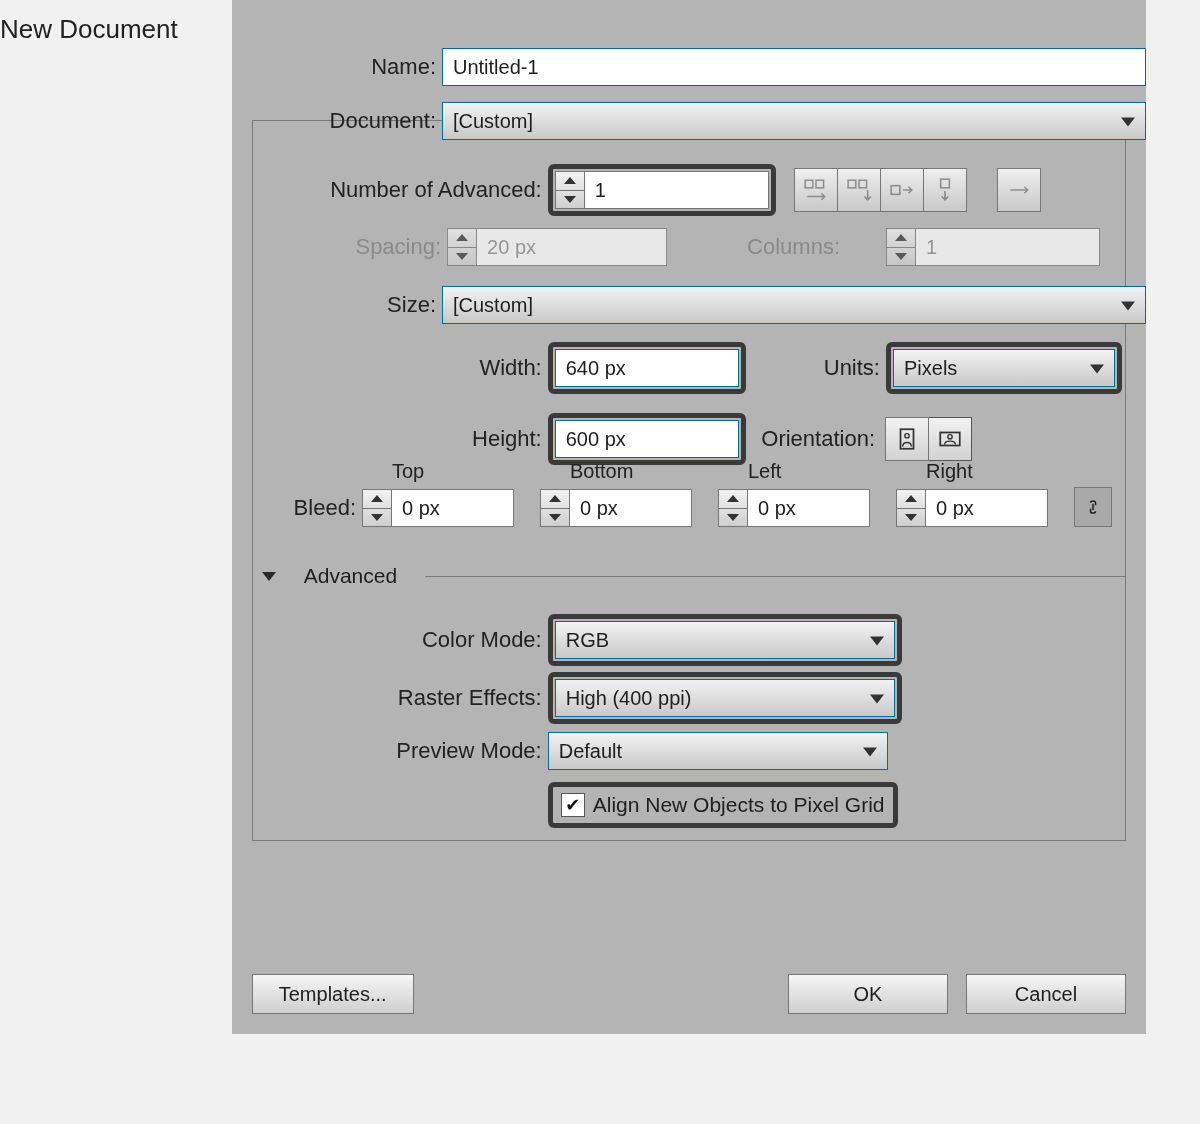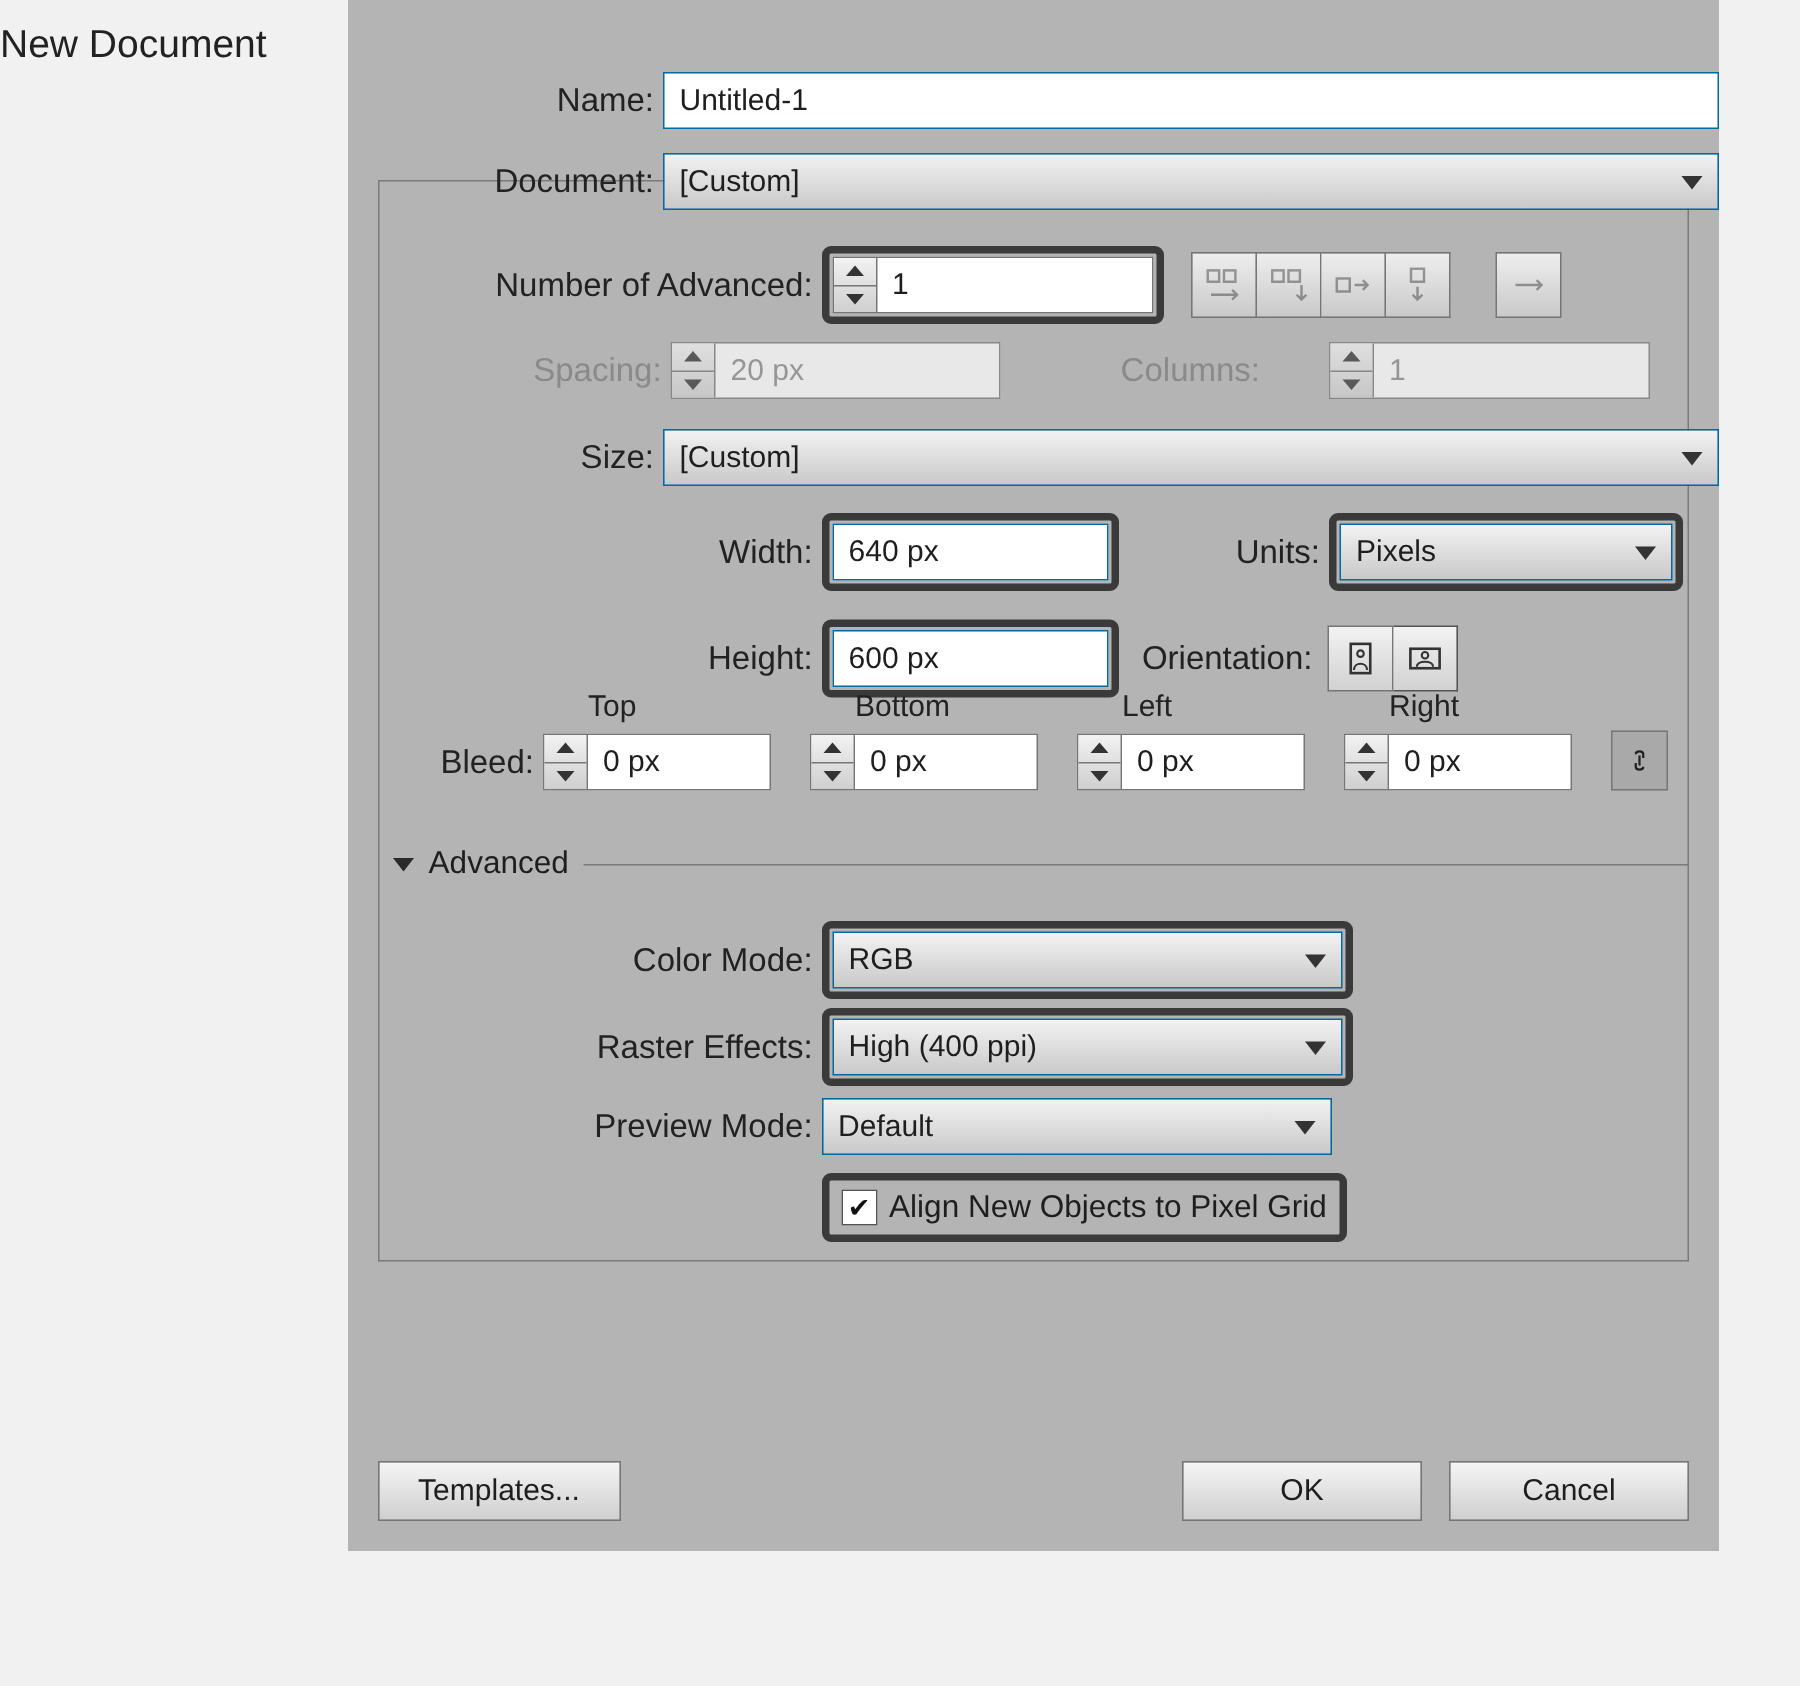--- a/index.html
+++ b/index.html
@@ -129,21 +129,21 @@
     cursor: pointer;
   }
   .icon-toggle.active { background: #8f8f8f; border-color: #555; }
   .icon-toggle.page { background: linear-gradient(#f2f2f2, #d2d2d2); }
   .icon-toggle svg { width: 26px; height: 26px; }
   .icon-toggle.dim svg { opacity: .45; }
   .hr-label {
     position: absolute;
     left: 30px; right: 20px;
     display: flex; align-items: center;
-    gap: 10px;
+    gap: 28px;
     font-size: 21px;
   }
   .hr-label .line { height: 1px; flex: 1; background: #7a7a7a; }
   .checkbox {
     width: 22px; height: 22px;
     border: 1px solid #555;
     background: #fff;
     display: inline-flex;
     align-items: center; justify-content: center;
     margin-right: 8px;

